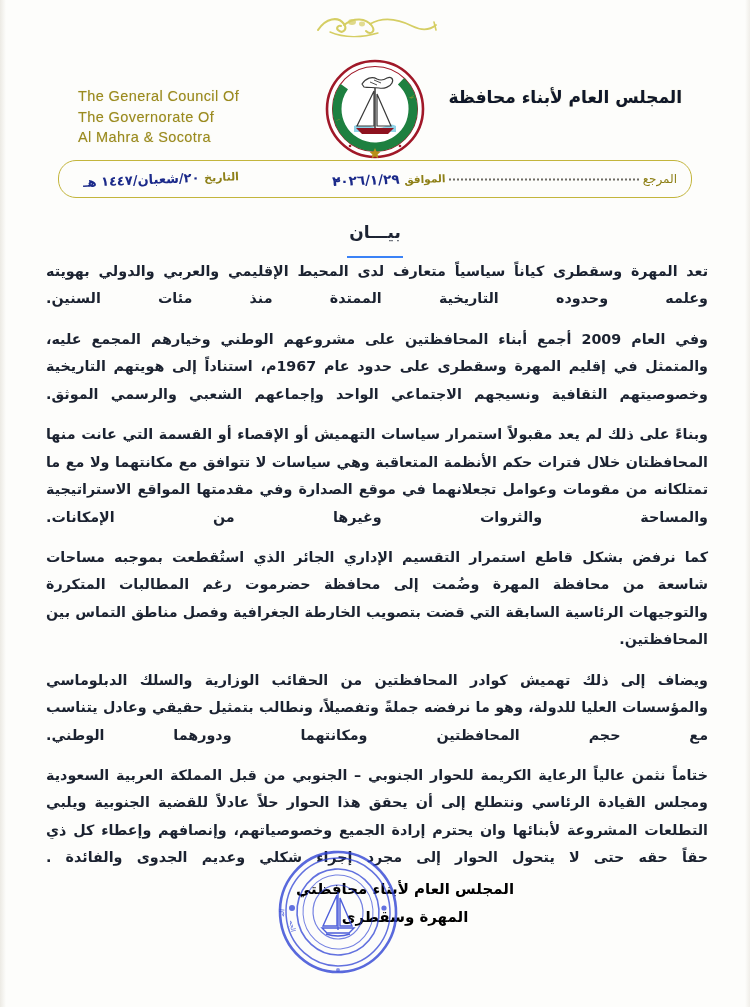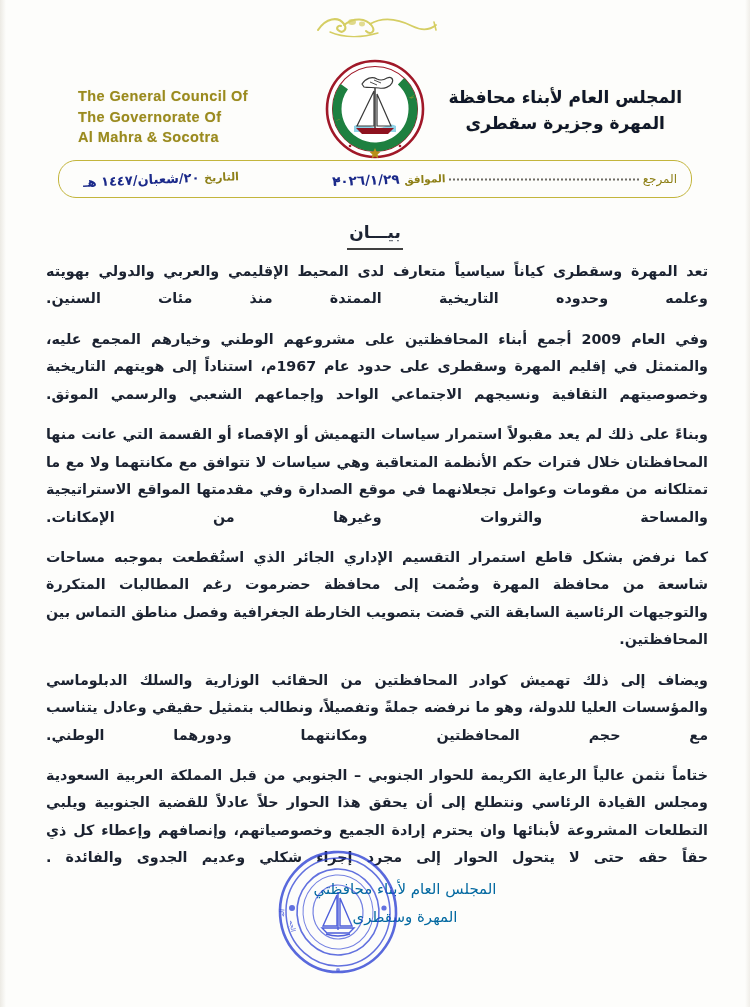--- a/index.html
+++ b/index.html
@@ -52,21 +52,21 @@
     height: 108px;
   }
   .header-en {
     position: absolute;
     left: 78px;
     top: 30px;
     direction: ltr;
     text-align: left;
     color: #9a8a1e;
     font-size: 14.5px;
-    font-weight: bold;
+    font-weight: normal;
     line-height: 1.42;
     font-family: "Liberation Sans", sans-serif;
     letter-spacing: .4px;
     text-shadow: 0 0 1px rgba(154,138,30,.35);
   }
   .header-ar {
     position: absolute;
     right: 68px;
     top: 28px;
     text-align: center;
@@ -159,22 +159,22 @@
   .doc-title {
     position: absolute;
     top: 222px;
     left: 0; right: 0;
     text-align: center;
     font-size: 17px;
     font-weight: bold;
     color: #1d2433;
   }
   .doc-title span {
-    border-bottom: 2px solid #404040;
-    padding: 0 2px 6px 2px;
+    border-bottom: 2px solid #3b82f6;
+    padding: 0 2px 14px 2px;
     letter-spacing: 3px;
   }
 
   .body-wrap {
     position: absolute;
     top: 258px;
     right: 42px;
     left: 46px;
   }
   .para {
@@ -188,23 +188,23 @@
     font-family: "DejaVu Sans", "Liberation Sans", sans-serif;
   }
   .para:last-child { margin-bottom: 8px; }
 
   
   .signature {
     position: absolute;
     top: 876px;
     right: 230px;
     text-align: center;
-    color: #0369a1;
+    color: #000000;
     font-size: 15px;
-    font-weight: normal;
+    font-weight: bold;
     line-height: 1.85;
     width: 230px;
   }
 
   
   .stamp {
     position: absolute;
     left: 268px;
     top: 846px;
     width: 140px;
@@ -235,21 +235,20 @@
   <div class="header">
 
     <div class="header-en">
       <div>The General Council Of</div>
       <div>The Governorate Of</div>
       <div>Al  Mahra &amp; Socotra</div>
     </div>
 
     <div class="header-ar">
       <div>المجلس العام لأبناء محافظة</div>
-      <div>المهرة وجزيرة سقطرى</div>
     </div>
 
     <div class="emblem">
       <svg width="102" height="102" viewBox="0 0 102 102">
         <circle cx="51" cy="51" r="48" fill="#ffffff" stroke="#a01828" stroke-width="2.6"></circle>
         <circle cx="51" cy="51" r="42.5" fill="#ffffff" stroke="#a01828" stroke-width="1.1"></circle>
 
         <path d="M51 13 A38 38 0 1 1 50.9 13" fill="none" stroke="#1e8040" stroke-width="9" stroke-dasharray="175 64" stroke-dashoffset="-88" transform="rotate(-90 51 51)"></path>
 
         <circle cx="51" cy="51" r="31" fill="#ffffff"></circle>

